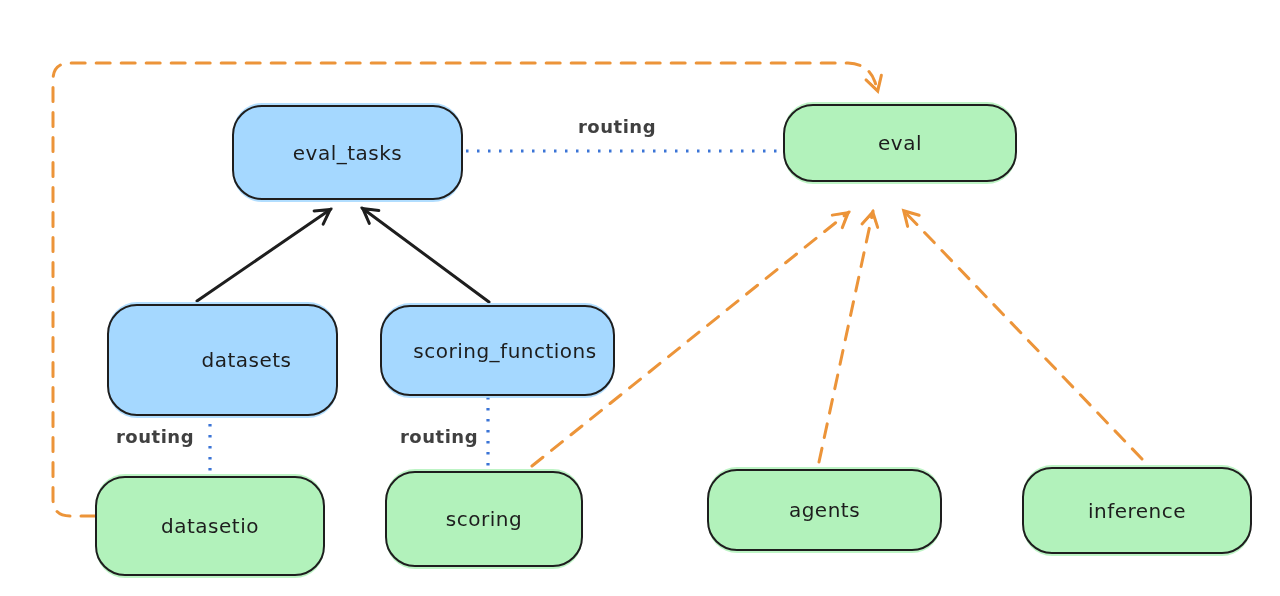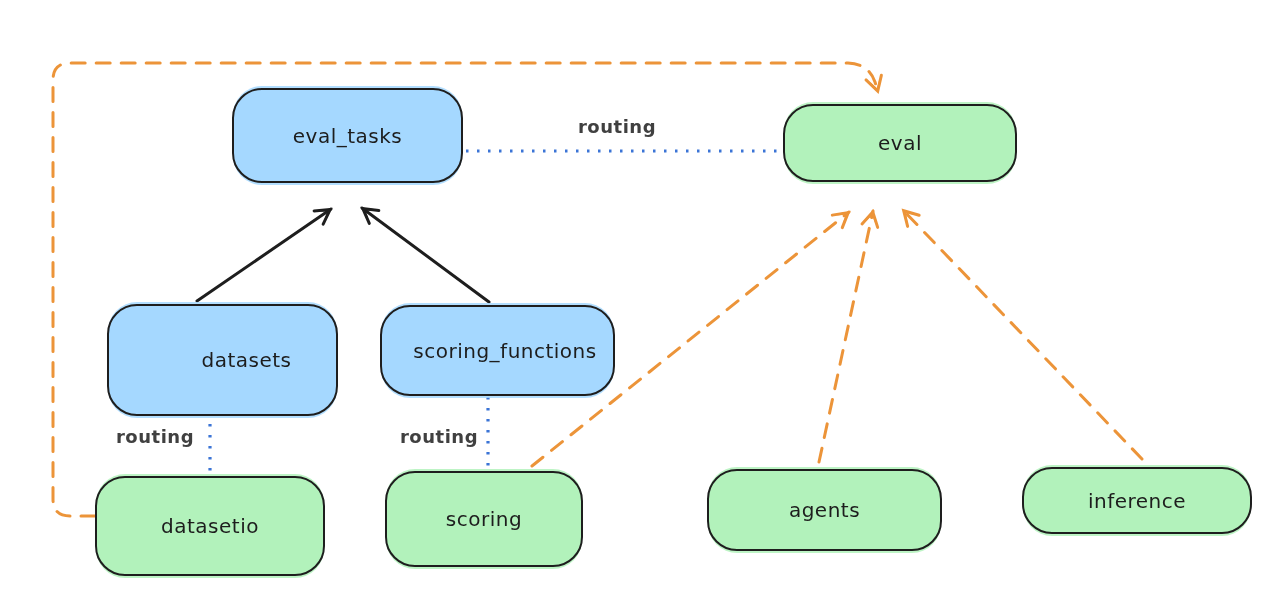--- a/index.html
+++ b/index.html
@@ -96,21 +96,21 @@
     <path class="orange-dash" d="M 1142 459 L 903 210" marker-end="url(#arrow-orange)"></path>
 
     <path class="black-edge" d="M 197 301 L 331 209" marker-end="url(#arrow-black)"></path>
     <path class="black-edge" d="M 489 302 L 362 208" marker-end="url(#arrow-black)"></path>
 
     <line class="blue-dot" x1="466" y1="151" x2="782" y2="151"></line>
     <line class="blue-dot" x1="210" y1="402" x2="210" y2="474"></line>
     <line class="blue-dot" x1="488" y1="397" x2="488" y2="468"></line>
   </svg>
 
-  <div class="node blue" style="left:232px; top:88px; width:231px; height:95px;">
+  <div class="node blue" style="left:232px; top:105px; width:231px; height:95px;">
     <span>eval_tasks</span>
   </div>
 
   <div class="node green" style="left:783px; top:104px; width:234px; height:78px;">
     <span>eval</span>
   </div>
 
   <div class="node blue" style="left:107px; top:304px; width:231px; height:112px;padding-left:48px;">
     <span>datasets</span>
   </div>
@@ -124,21 +124,21 @@
   </div>
 
   <div class="node green" style="left:385px; top:471px; width:198px; height:96px;">
     <span>scoring</span>
   </div>
 
   <div class="node green" style="left:707px; top:469px; width:235px; height:82px;">
     <span>agents</span>
   </div>
 
-  <div class="node green" style="left:1022px; top:467px; width:230px; height:67px;">
+  <div class="node green" style="left:1022px; top:467px; width:230px; height:87px;">
     <span>inference</span>
   </div>
 
   <div class="edge-label" style="left:562px; top:116px;">routing</div>
   <div class="edge-label" style="left:100px; top:426px;">routing</div>
   <div class="edge-label" style="left:384px; top:426px;">routing</div>
 
 </div>
 
 </body></html>

